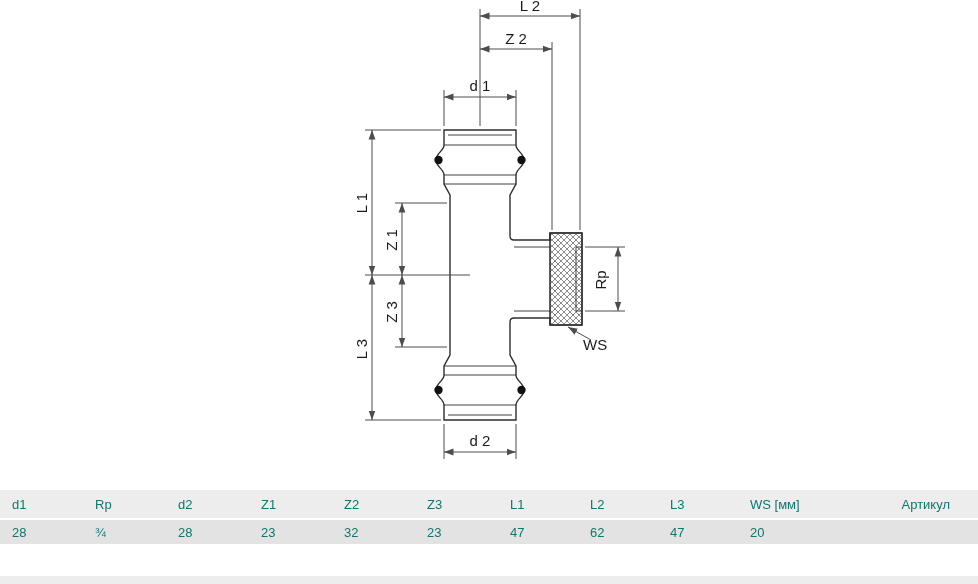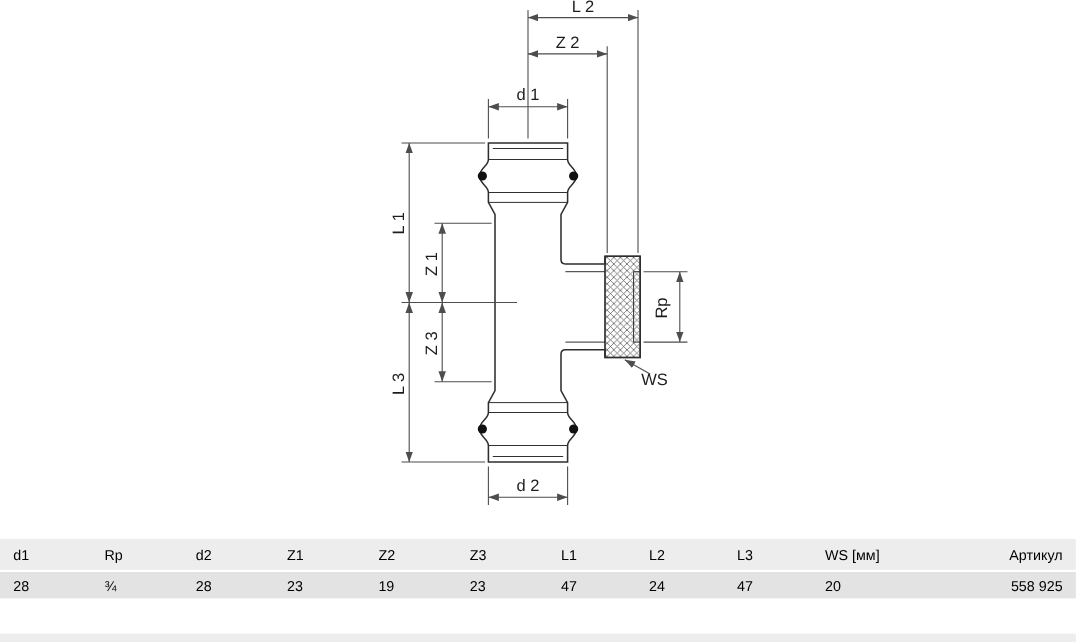--- a/index.html
+++ b/index.html
@@ -7,26 +7,26 @@
     width:978px;height:584px;position:relative;overflow:hidden;
     background:#ffffff;font-family:"Liberation Sans",sans-serif;
   }
   .drawing{position:absolute;top:0;left:0;}
   .outline{fill:#ffffff;stroke:#2e2e2e;stroke-width:1.4;}
   .inner{stroke:#2e2e2e;stroke-width:0.9;fill:none;}
   .dim{stroke:#4d4d4d;stroke-width:1;fill:none;}
   .dimtext{font-family:"Liberation Sans",sans-serif;font-size:15px;fill:#1c1c1c;}
   .oring{fill:#111111;stroke:none;}
 
-  .table{position:absolute;left:0;top:490px;width:978px;color:#000000;font-size:13px;}
+  .table{position:absolute;left:0;top:490px;width:978px;color:#0f766e;font-size:13px;}
   .grid{display:grid;grid-template-columns:83px 83px 83px 83px 83px 83px 80px 80px 80px 77px 1fr;align-items:center;}
   .thead{height:28px;background:#ededed;border-bottom:2px solid #ffffff;}
   .trow{height:24px;background:#e3e3e3;}
   .cell{padding-left:12px;white-space:nowrap;}
-  .cell.right{text-align:right;padding-right:12px;padding-left:0;}
+  .cell.right{text-align:right;padding-right:28px;padding-left:0;}
   .strip{position:absolute;left:0;bottom:0;width:978px;height:8px;background:#ededed;}
 </style>
 </head>
 <body>
 
 <svg class="drawing" width="978" height="490" viewBox="0 0 978 490">
   <defs>
     <pattern id="hatch" width="6" height="6" patternUnits="userSpaceOnUse">
       <path d="M0 6 L6 0 M0 0 L6 6" stroke="#5a5a5a" stroke-width="0.7" fill="none"></path>
     </pattern>
@@ -143,23 +143,22 @@
     <div class="cell">L2</div>
     <div class="cell">L3</div>
     <div class="cell">WS [мм]</div>
     <div class="cell right">Артикул</div>
   </div>
   <div class="grid trow">
     <div class="cell">28</div>
     <div class="cell">¾</div>
     <div class="cell">28</div>
     <div class="cell">23</div>
-    <div class="cell">19</div>
+    <div class="cell">32</div>
     <div class="cell">23</div>
     <div class="cell">47</div>
-    <div class="cell">24</div>
+    <div class="cell">62</div>
     <div class="cell">47</div>
     <div class="cell">20</div>
-    <div class="cell right">558 925</div>
   </div>
 </div>
 
 <div class="strip"></div>
 
 </body></html>

